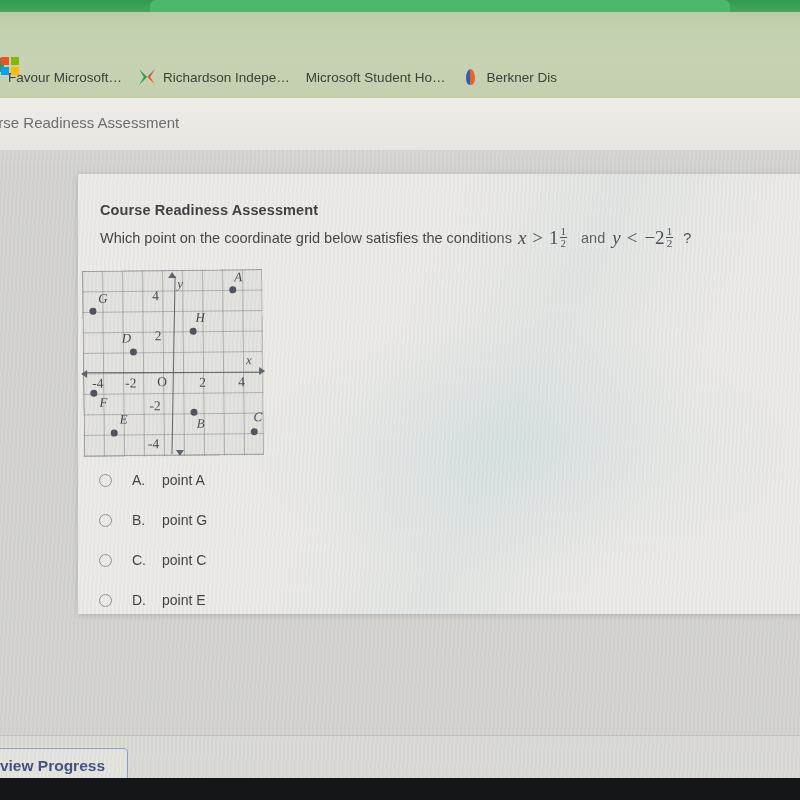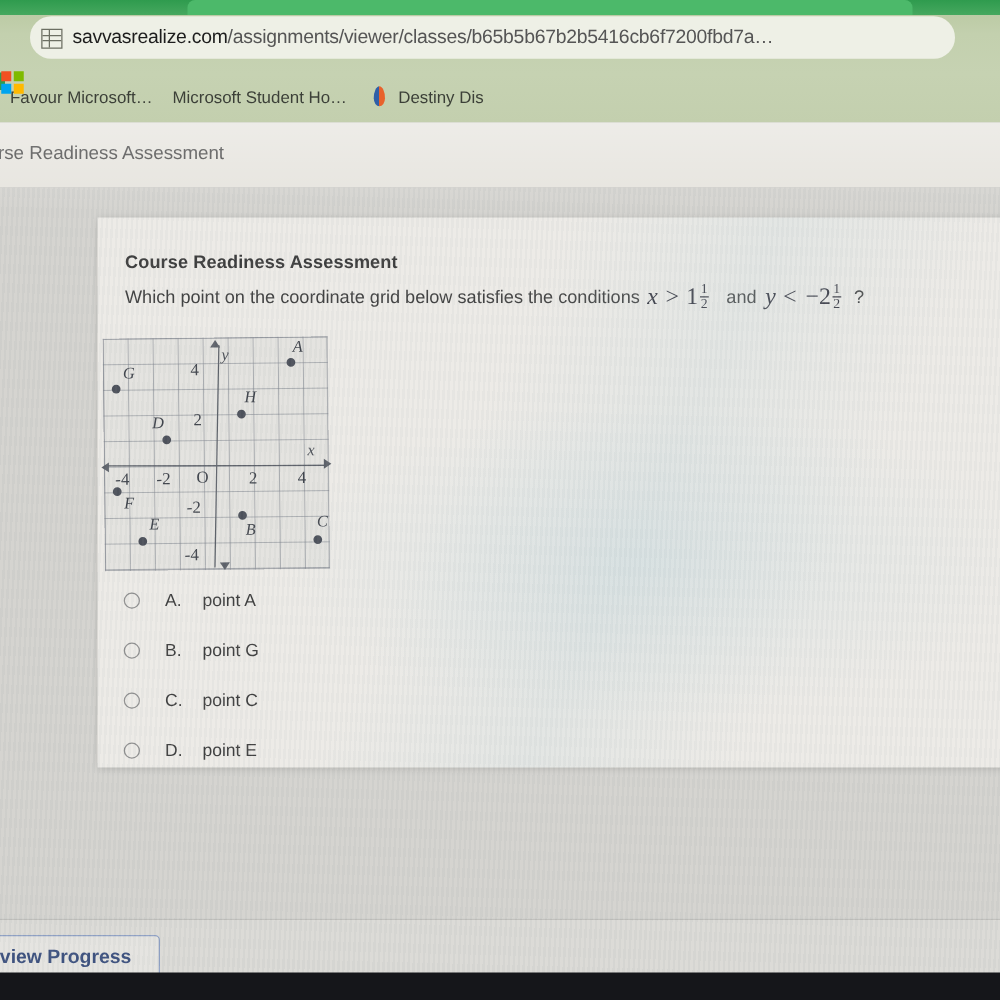--- a/index.html
+++ b/index.html
@@ -275,40 +275,38 @@
 <body>
 
 <div id="screen">
 
   <div class="chrome">
 
     <div class="tabstrip">
       <div class="tab-active"></div>
     </div>
 
-    <div class="omnibox">
-      <div class="omni-fav"></div>
-      <div class="omni-url">
-        <span class="host">savvasrealize.com</span><span class="path">/assignments/viewer/classes/b65b5b67b2b5416cb6f7200fbd7a…</span>
-      </div>
-    </div>
 
 
     <div class="bookmarks">
       <div class="bm">
         <span class="bm-ico ico-favour"></span>
         <span>Favour Microsoft…</span>
       </div>
       <div class="bm">
+        <span class="bm-ico ico-pinwheel"></span>
+        <span>Richardson Indepe…</span>
+      </div>
+      <div class="bm">
         <span class="bm-ico ico-ms"></span>
         <span>Microsoft Student Ho…</span>
       </div>
       <div class="bm">
         <span class="bm-ico ico-destiny"></span>
-        <span>Destiny Dis</span>
+        <span>Berkner Dis</span>
       </div>
     </div>
   </div>
 
   <div class="page-headerbar">
     <div class="title">urse Readiness Assessment</div>
   </div>
   <div class="headerbar-shadow"></div>
 
   <div class="page-body">

